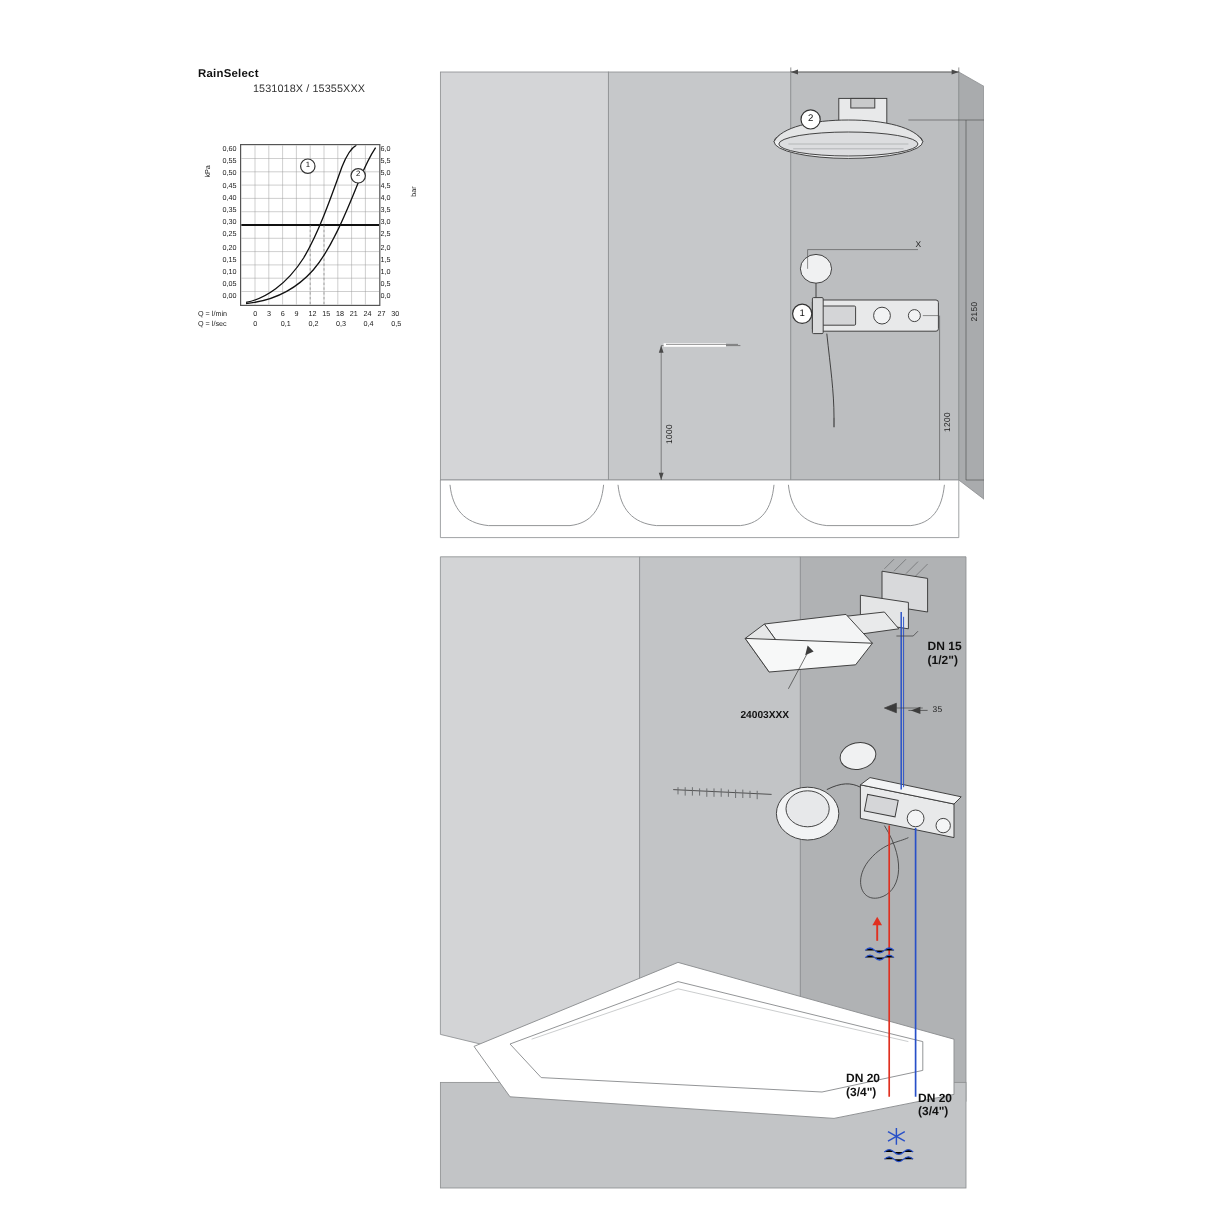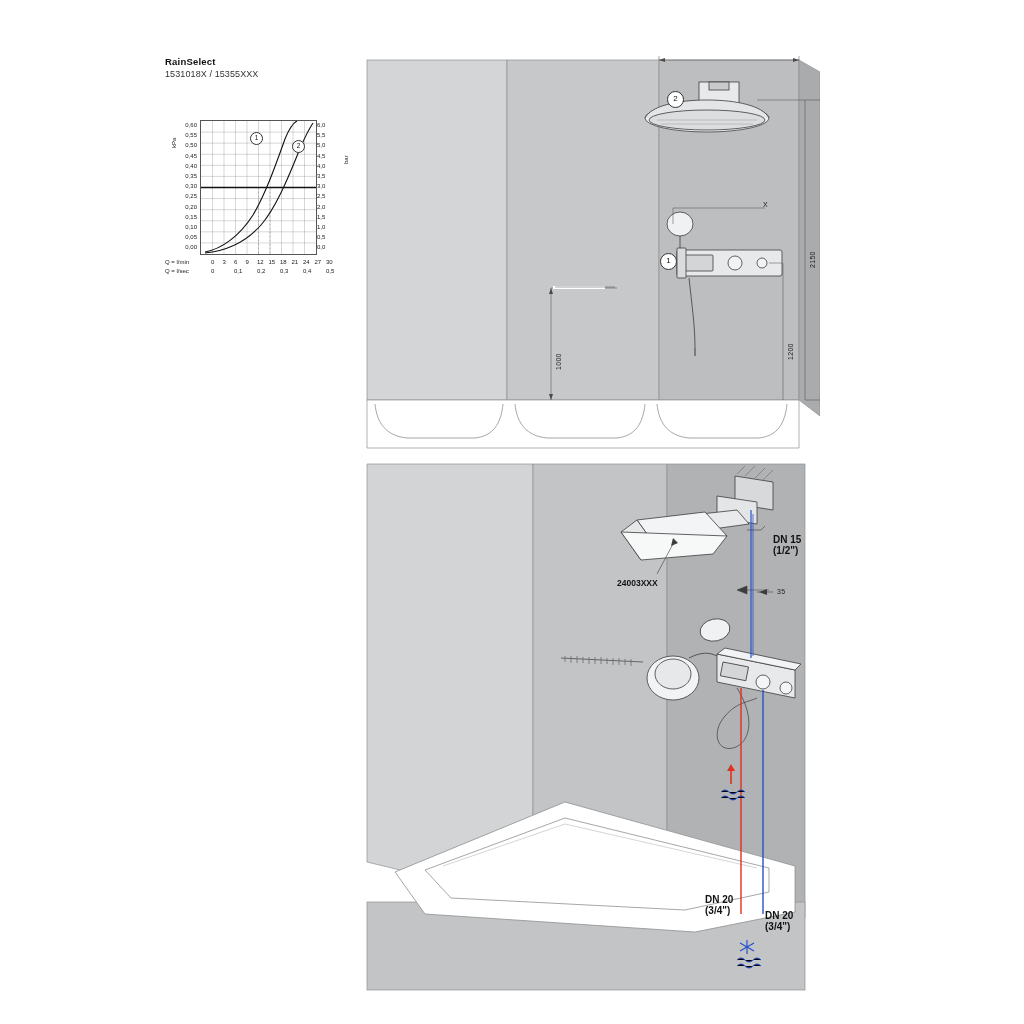--- a/index.html
+++ b/index.html
@@ -35,20 +35,21 @@
     font-weight: bold;
     letter-spacing: .2px;
     color: #111;
     line-height: 12px;
   }
   .chart-subtitle {
     font-size: 9px;
     color: #333;
     line-height: 12px;
     letter-spacing: .1px;
+    text-align: center;
   }
   .chart-area {
     position: absolute;
     left: 0;
     top: 30px;
     width: 185px;
     height: 170px;
   }
   .axis-unit-left {
     position: absolute;
@@ -442,21 +443,21 @@
       <g stroke="#3c3c3c" stroke-width="0.6" fill="none">
         <line x1="292" y1="112" x2="308" y2="82"></line>
         <path d="M306,84 l2,-8 l5,5 z" fill="#3c3c3c" stroke="none"></path>
         <line x1="408" y1="130" x2="392" y2="130"></line>
         <path d="M394,130 l8,-3 l0,6 z" fill="#3c3c3c" stroke="none"></path>
         <line x1="382" y1="68" x2="396" y2="68"></line>
         <line x1="396" y1="68" x2="400" y2="64"></line>
       </g>
     </svg>
 
-    <div class="part-label" style="left:252px; top:116px;">24003XXX</div>
+    <div class="part-label" style="left:252px; top:128px;">24003XXX</div>
 
     <div class="pipe-label" style="left:408px; top:72px;">
       <div>DN 15</div>
       <div>(1/2")</div>
     </div>
 
     <div class="dim-text" style="left:412px; top:126px;">35</div>
 
     <div class="pipe-label" style="left:340px; top:432px;">
       <div>DN 20</div>

